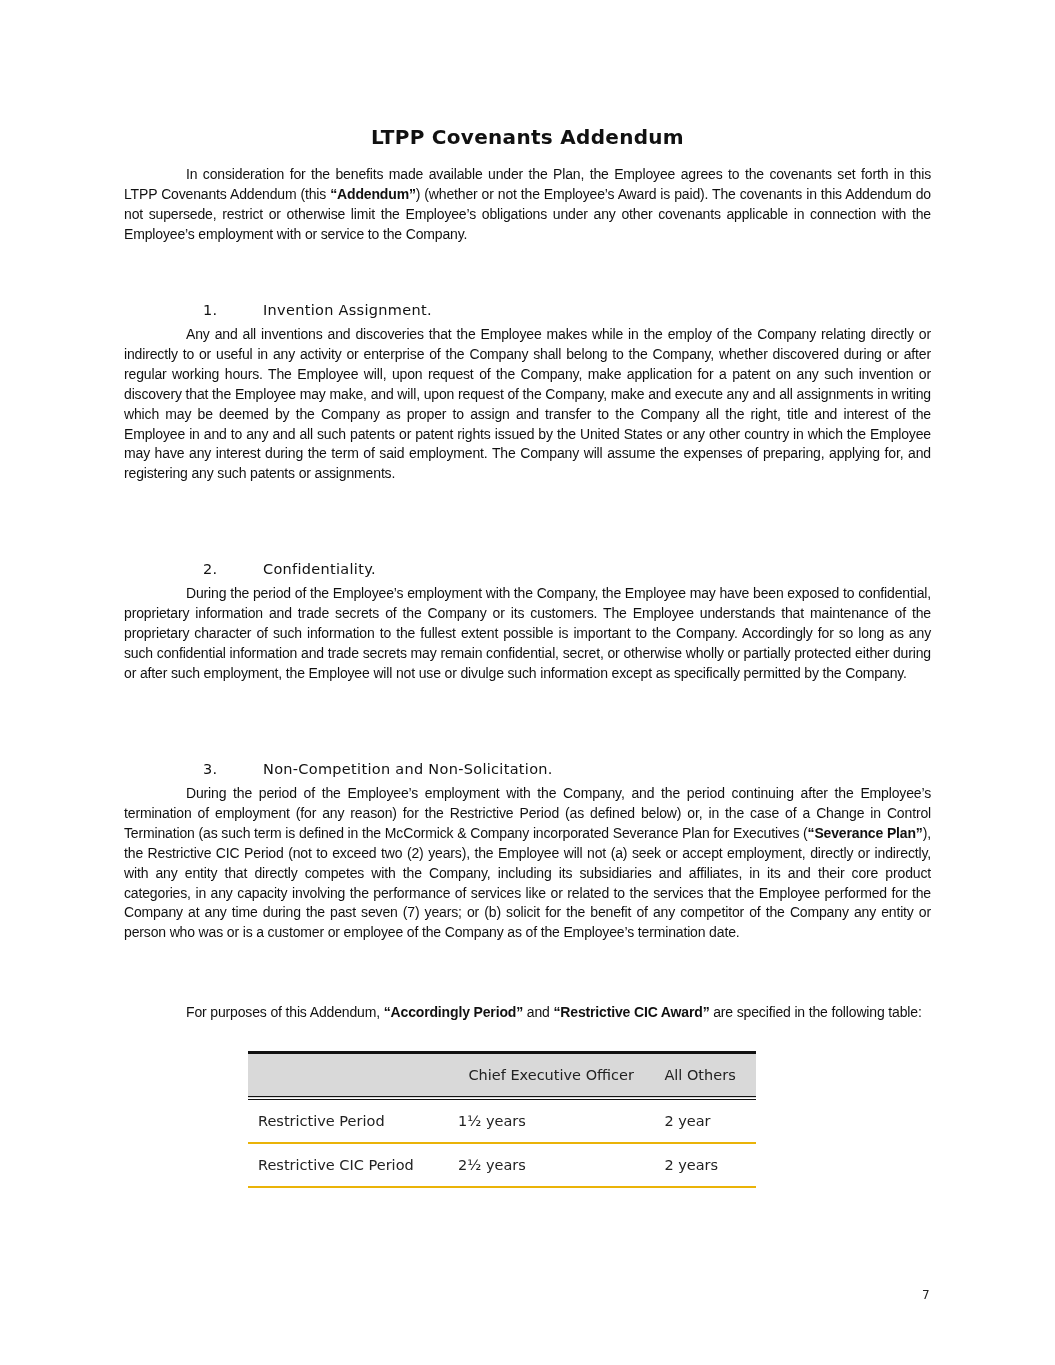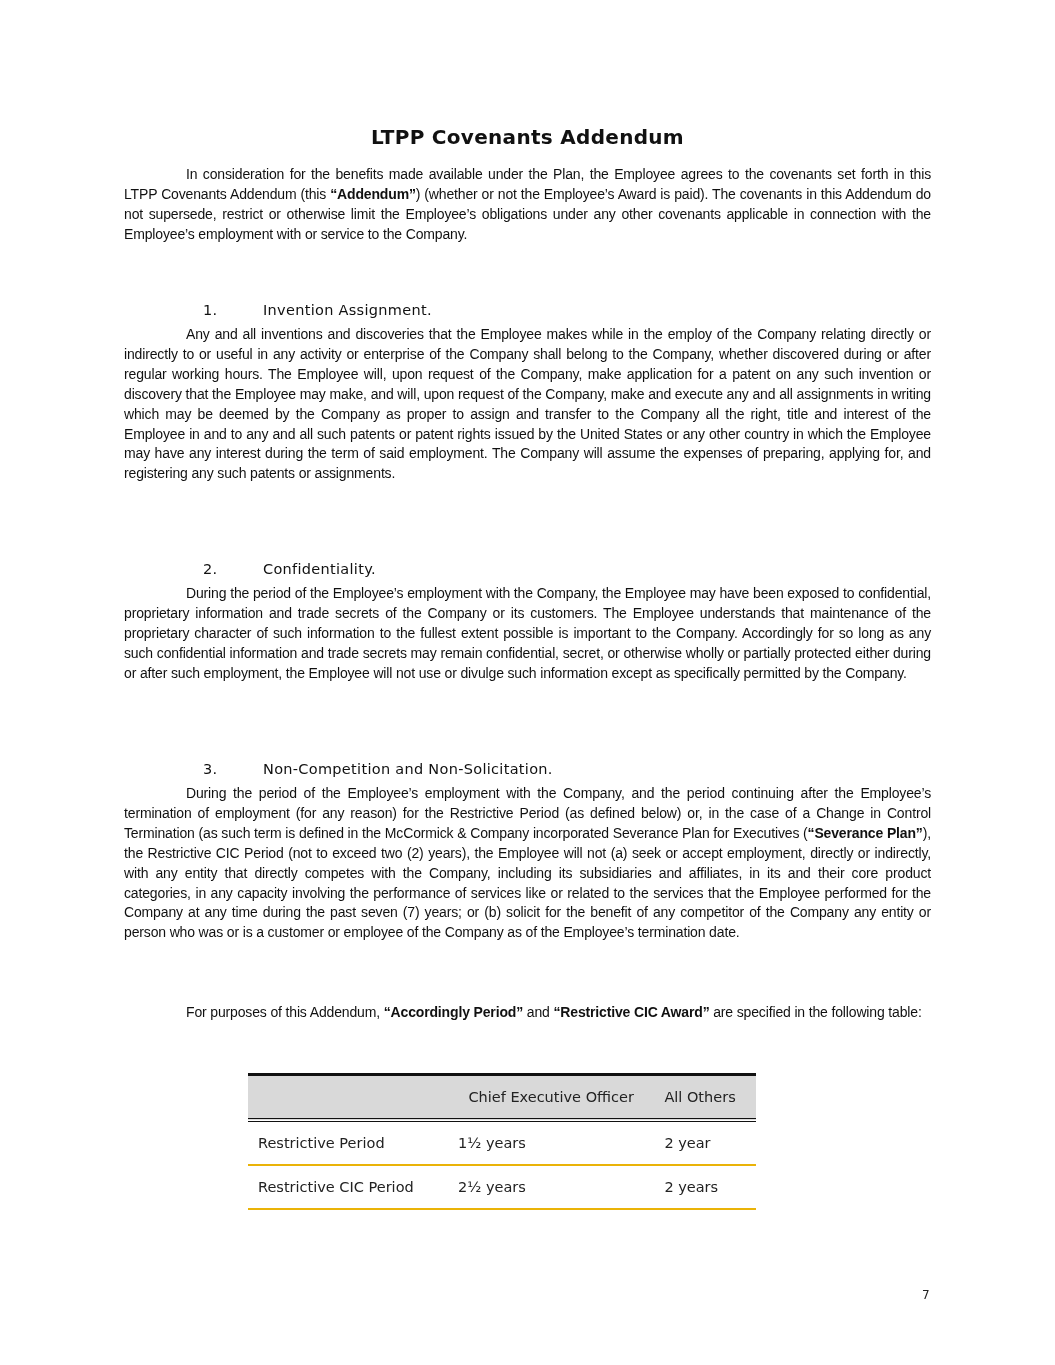--- a/index.html
+++ b/index.html
@@ -20,21 +20,21 @@
     text-indent: 62px; letter-spacing: -0.15px;
   }
   .para b { font-weight: bold; }
   .heading {
     position: absolute; left: 62px; margin: 17px;
     font-family: "DejaVu Sans", sans-serif; font-size: 14.5px; letter-spacing: 0.3px;
     font-weight: normal;
   }
   .heading .num { display: inline-block; width: 60px; }
   table.periods {
-    position: absolute; left: 124px; top: 1073px; width: 508px;
+    position: absolute; left: 124px; top: 1051px; width: 508px;
     border-collapse: collapse;
     font-family: "DejaVu Sans", sans-serif; font-size: 14.5px; color: #222;
   }
   table.periods thead tr { background: #d9d9d9; }
   table.periods thead th {
     font-weight: normal; height: 42px; padding: 0 10px;
     border-top: 3px solid #111;
     border-bottom: 4px double #111;
   }
   table.periods th.col-label { width: 180px; text-align: left; }

